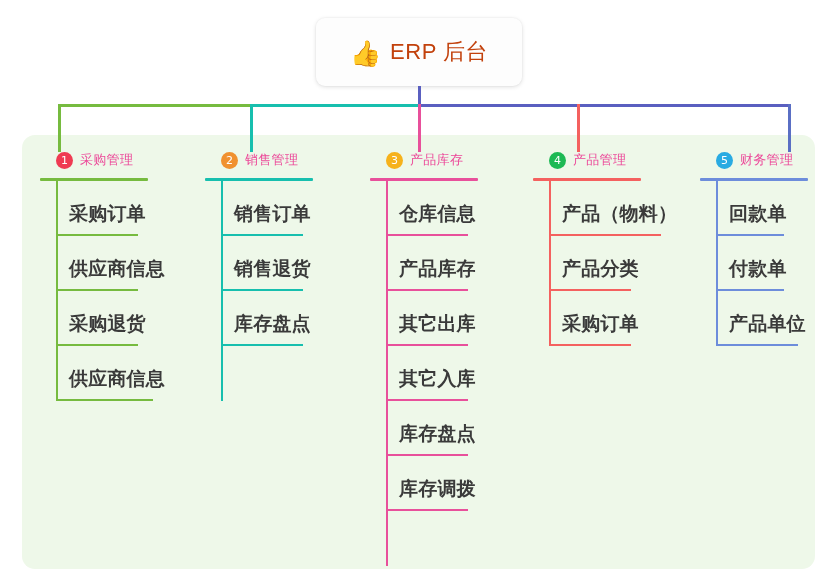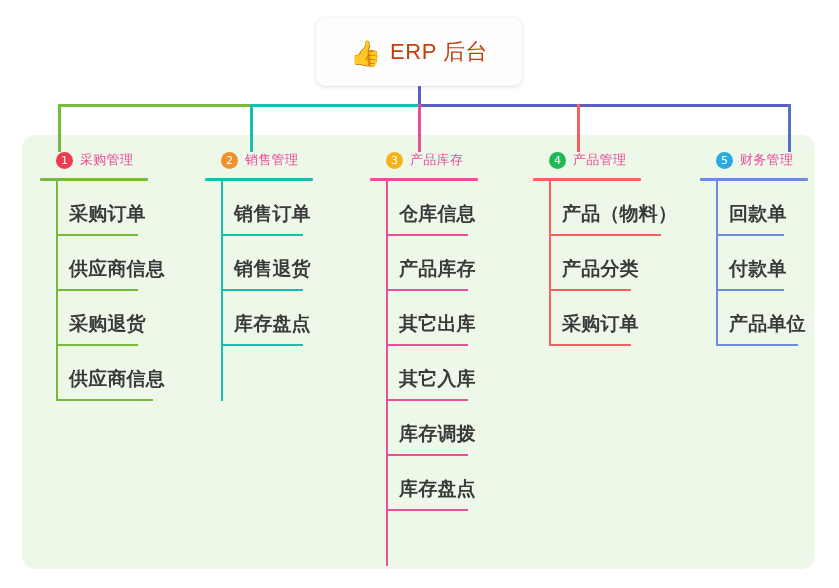--- a/index.html
+++ b/index.html
@@ -218,25 +218,25 @@
           </div>
           <div class="leaf">
             <span class="leaf-label">其它出库</span>
             <div class="leaf-rule" style="width: 82px; background: rgb(232, 80, 155);"></div>
           </div>
           <div class="leaf">
             <span class="leaf-label">其它入库</span>
             <div class="leaf-rule" style="width: 82px; background: rgb(232, 80, 155);"></div>
           </div>
           <div class="leaf">
+            <span class="leaf-label">库存盘点</span>
+            <div class="leaf-rule" style="width: 82px; background: rgb(232, 80, 155);"></div>
+          </div>
+          <div class="leaf">
             <span class="leaf-label">库存调拨</span>
-            <div class="leaf-rule" style="width: 82px; background: rgb(232, 80, 155);"></div>
-          </div>
-          <div class="leaf">
-            <span class="leaf-label">库存盘点</span>
             <div class="leaf-rule" style="width: 82px; background: rgb(232, 80, 155);"></div>
           </div>
         </div>
       </div>
       <div class="column" style="left: 533px;">
         <div class="col-head">
           <span class="badge" style="background: rgb(29, 185, 84);">4</span>
           <span class="col-title">产品管理</span>
         </div>
         <div class="col-rule" style="width: 108px; background: rgb(244, 97, 95); margin-left: 0px;"></div>

